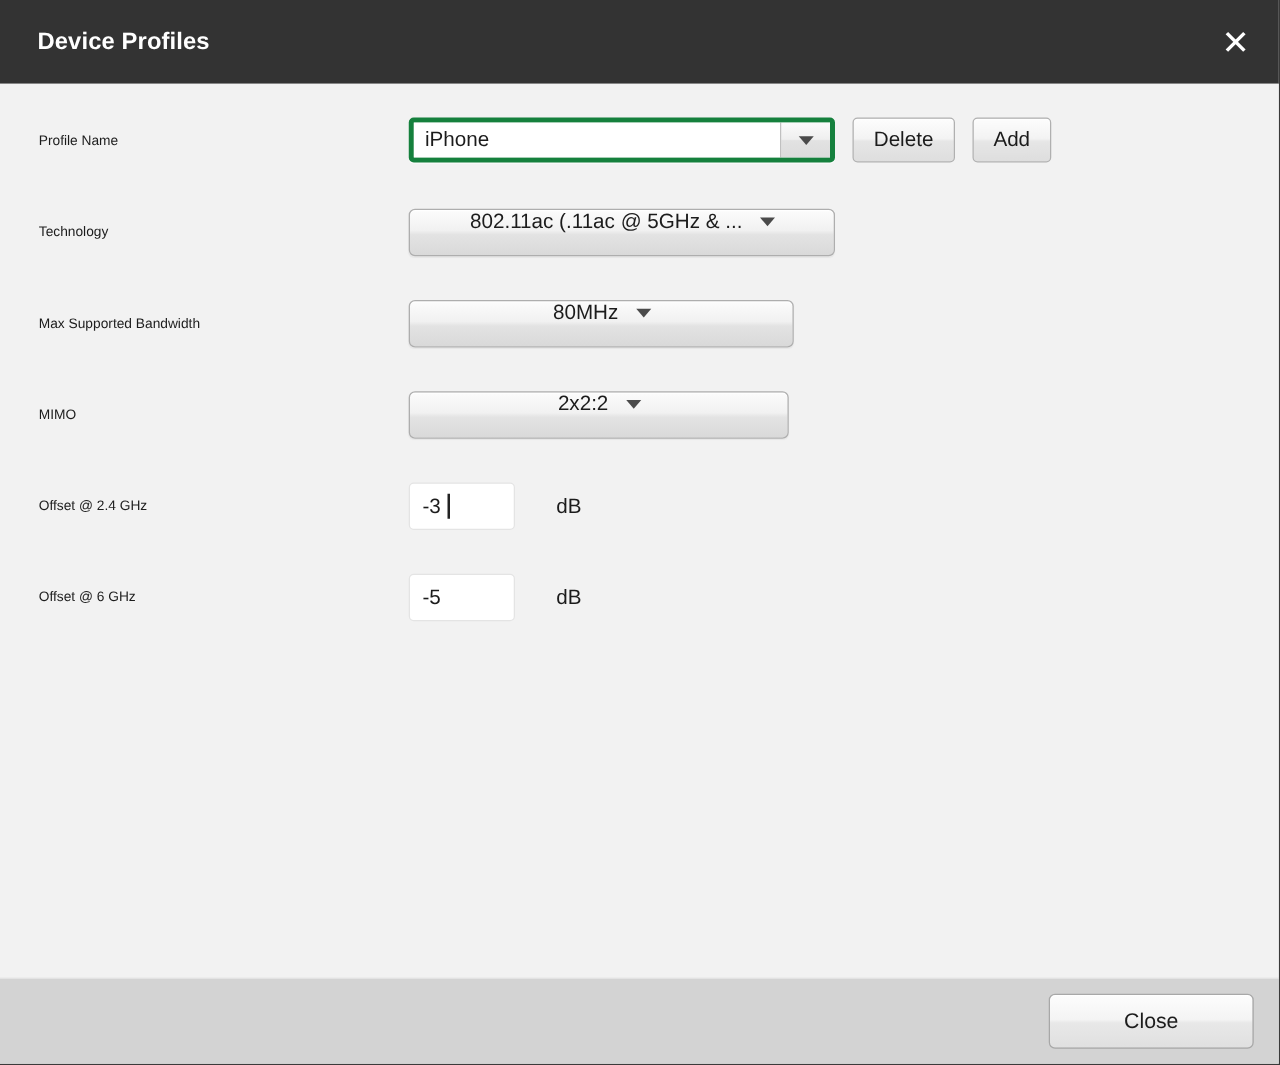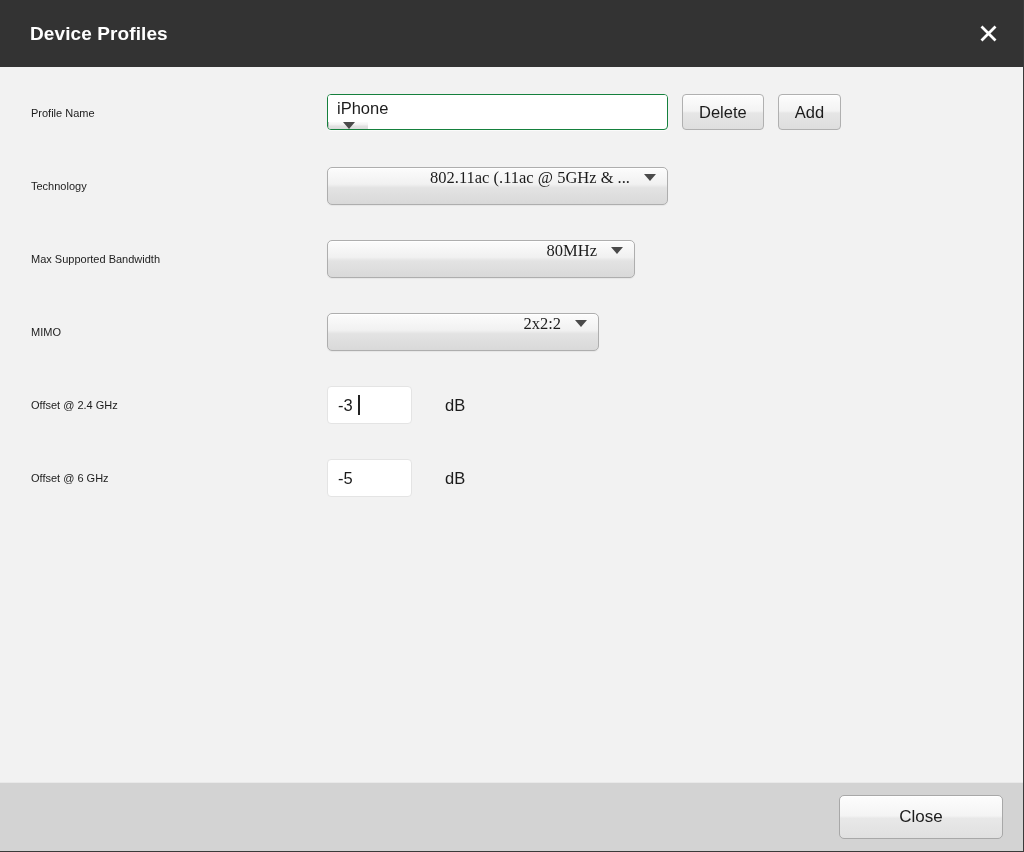--- a/index.html
+++ b/index.html
@@ -86,27 +86,26 @@
     align-items: center;
     gap: 14px;
   }
 
   
   .combo {
     display: flex;
     align-items: stretch;
     height: 36px;
     width: 341px;
-    border: 1px solid #15803d;
+    border: 4px solid #15803d;
     border-radius: 4px;
     background: #ffffff;
     box-sizing: border-box;
     overflow: hidden;
     box-shadow: 0 1px 0 rgba(255,255,255,0.7);
-    flex-direction: column;
   }
   .combo-input {
     flex: 1 1 auto;
     border: none;
     outline: none;
     background: #ffffff;
     font-family: "Liberation Sans", sans-serif;
     font-size: 16.5px;
     color: #1c1c1c;
     padding: 0 9px;
@@ -150,41 +149,40 @@
 
   
   .select {
     height: 38px;
     box-sizing: border-box;
     border: 1px solid #aeaeae;
     border-radius: 5px;
     background: linear-gradient(to bottom, #fcfcfc 0%, #f1f1f1 45%, #e3e3e3 55%, #d9d9d9 100%);
     display: flex;
     align-items: center;
-    justify-content: flex-end;
+    justify-content: center;
     padding: 0 11px 17px 12px;
     cursor: pointer;
     box-shadow: 0 1px 0 rgba(255,255,255,0.9) inset, 0 1px 1px rgba(0,0,0,0.05);
-    font-family: Liberation Serif, serif;
   }
   .select-label {
     font-size: 16.5px;
     color: #1c1c1c;
     white-space: nowrap;
     overflow: hidden;
   }
   .select-arrow {
     margin-left: 14px;
     display: flex;
     align-items: center;
   }
 
   .select-technology { width: 341px; }
   .select-bandwidth  { width: 308px; }
-  .select-mimo       { width: 272px; }
+  .select-mimo       { width: 304px; }
 
   
   .text-input {
     width: 85px;
     height: 38px;
     box-sizing: border-box;
     border: 1px solid #e4e4e4;
     border-radius: 4px;
     background: #ffffff;
     font-family: "Liberation Sans", sans-serif;

